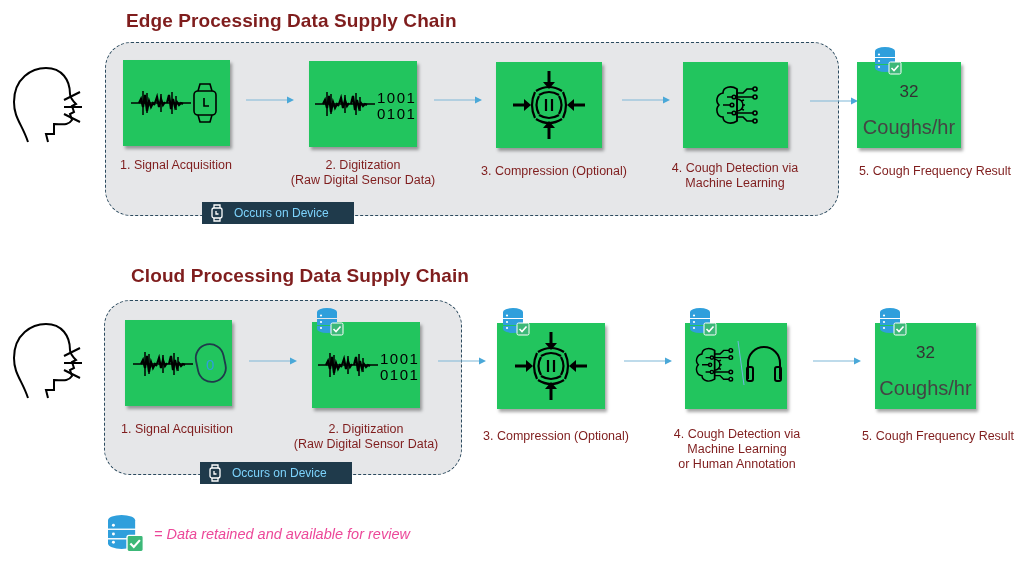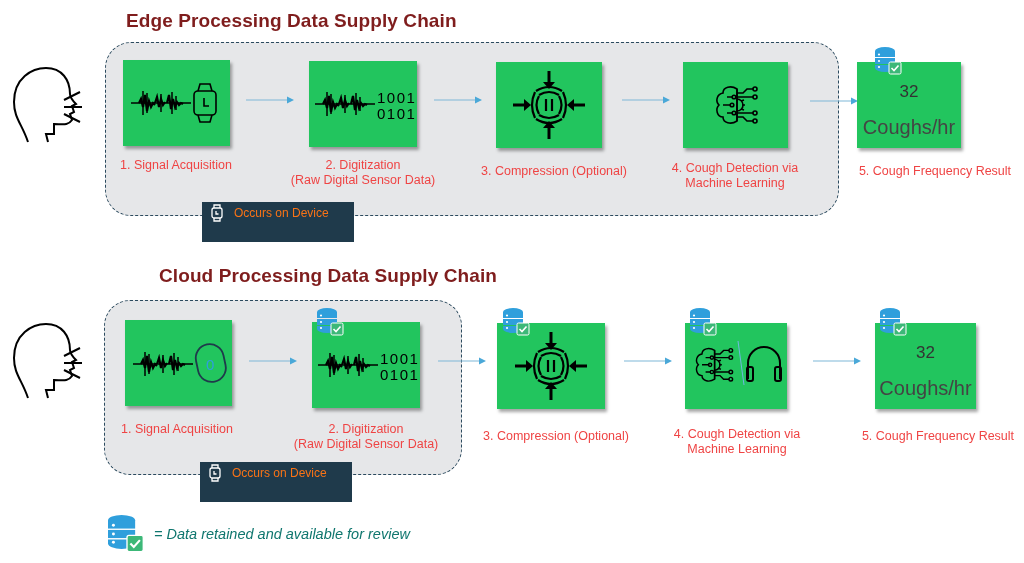--- a/index.html
+++ b/index.html
@@ -1,29 +1,29 @@
 <!DOCTYPE html>
 <html><head>
 <meta charset="utf-8">
 <style>
   html,body{margin:0;padding:0;background:#ffffff;}
   body{width:1024px;height:563px;position:relative;overflow:hidden;font-family:"Liberation Sans",sans-serif;color:#333;}
   .title{position:absolute;font-weight:bold;font-size:19px;color:#7f1d1d;letter-spacing:0.1px;}
   .zone{position:absolute;background:#e6e7e9;border:1.6px dashed #2b4a5e;border-radius:26px;}
   .card{position:absolute;background:#22c55e;box-shadow:2px 3px 3px rgba(0,0,0,0.35);}
   .card svg{position:absolute;left:0;top:0;}
-  .caption{position:absolute;font-size:12.5px;color:#ef4444;text-align:center;line-height:15px;white-space:nowrap;}
+  .caption{position:absolute;font-size:12.5px;color:#7f1d1d;text-align:center;line-height:15px;white-space:nowrap;}
   .arrow{position:absolute;}
-  .badge{position:absolute;background:#1f3a4b;color:#f97316;font-size:12px;height:40px;line-height:22px;padding-left:32px;box-sizing:border-box;}
+  .badge{position:absolute;background:#1f3a4b;color:#7dd3fc;font-size:12px;height:22px;line-height:22px;padding-left:32px;box-sizing:border-box;}
   .badge svg{position:absolute;left:9px;top:2px;}
   .db{position:absolute;}
   .result-num{position:absolute;width:100%;text-align:center;font-size:17px;color:#333;}
   .result-unit{position:absolute;width:100%;text-align:center;font-size:20px;color:#444;}
   .head{position:absolute;}
-  .legend-text{position:absolute;font-size:14.5px;font-style:italic;color:#0f766e;white-space:nowrap;text-align:center;}
+  .legend-text{position:absolute;font-size:14.5px;font-style:italic;color:#ec4899;white-space:nowrap;text-align:center;}
 </style>
 </head>
 <body>
 
 <svg width="0" height="0" style="position:absolute">
   <defs>
     <g id="wave">
       <path d="M0 20 H60" stroke="#000" stroke-width="1.6"></path>
       <path d="M8 20 l2 -4 l2 8 l2 -12 l2 16 l2 -10 l2 6 l2 -4 l2 2 M24 20 l2 -6 l2 10 l2 -8 l2 6 l2 -3 M36 20 l2 -8 l2 14 l2 -10 l2 8 l2 -5 l2 3 l2 -2 l2 1" stroke="#000" stroke-width="2.2" fill="none"></path>
       <path d="M12 8 l0 24 M16 10 l0 20 M30 11 l0 18 M41 9 l0 22 M45 13 l0 14" stroke="#000" stroke-width="1.5"></path>
@@ -162,21 +162,21 @@
   <span>5. Cough Frequency Result</span>
 </div>
 
 <div class="badge" style="left:202px;top:202px;width:152px;">
   <svg width="14" height="18">
       <use href="#watch-sm"></use>
     </svg>
   <span>Occurs on Device</span>
 </div>
 
-<div class="title" style="left:131px;top:265px;margin-left:28px;">Cloud Processing Data Supply Chain</div>
+<div class="title" style="left:131px;top:265px;">Cloud Processing Data Supply Chain</div>
 
 <div class="zone" style="left:104px;top:300px;width:356px;height:173px;"></div>
 
 <svg class="head" width="80" height="90" style="left:6px;top:318px;" viewBox="0 0 80 90">
   <path d="M22 80 C16 62 8 56 8 40 C8 16 26 6 40 6 C56 6 64 18 64 32 C64 36 68 40 70 42 L66 44 L68 50 L64 52 L66 58 C62 64 56 62 48 62 L48 72 L40 72 L42 80" fill="none" stroke="#000" stroke-width="2"></path>
   <path d="M72 38 L88 30 M72 45 L90 45 M72 52 L88 60" stroke="#000" stroke-width="2" transform="translate(-14,0)"></path>
 </svg>
 
 <div class="card" style="left:125px;top:320px;width:107px;height:86px;">
   <svg width="107" height="86">
@@ -245,20 +245,21 @@
       <rect x="90" y="44" width="6" height="14" rx="2"></rect>
     </g>
   </svg>
 </div>
 <svg class="db" width="28" height="28" style="left:690px;top:308px;">
     <use href="#dbcheck"></use>
   </svg>
 <div class="caption" style="left:657px;top:427px;width:160px;">
   <div>4. Cough Detection via</div>
   <div>Machine Learning</div>
+  <div>or Human Annotation</div>
 </div>
 
 <svg class="arrow" width="50" height="10" style="left:813px;top:356px;">
     <path d="M0 5 H42" stroke="#7fb8d8" stroke-width="1.2"></path>
     <path d="M41 1.5 L48 5 L41 8.5z" fill="#4aa8d8"></path>
   </svg>
 
 <div class="card" style="left:875px;top:323px;width:101px;height:86px;">
   <div class="result-num" style="top:20px;">32</div>
   <div class="result-unit" style="top:54px;">Coughs/hr</div>

